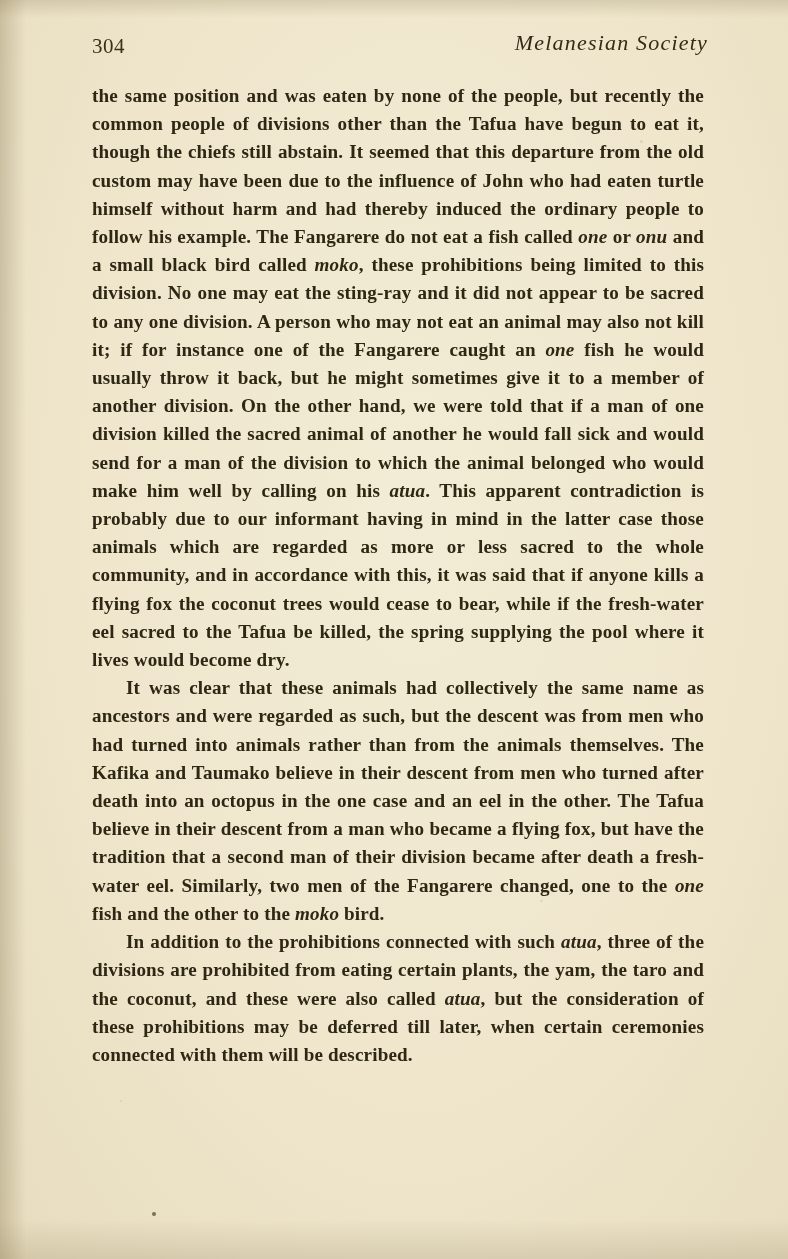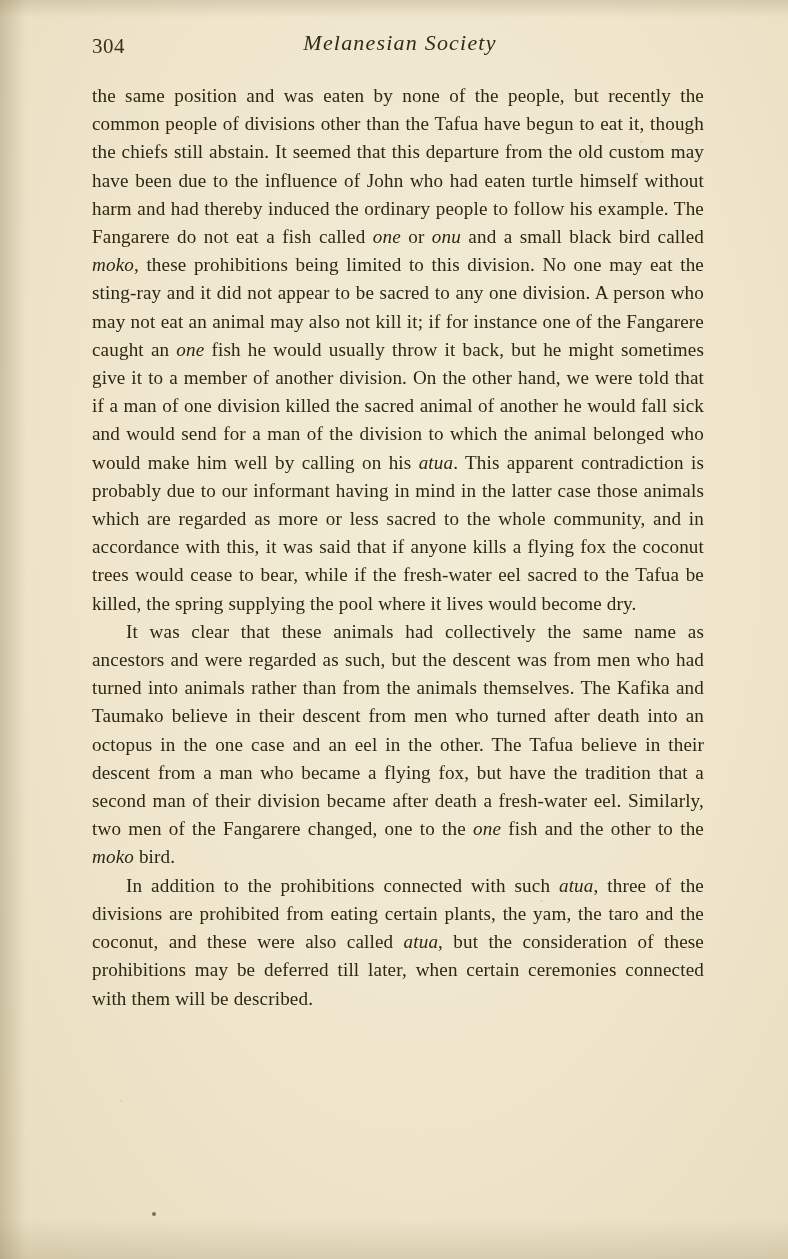--- a/index.html
+++ b/index.html
@@ -58,40 +58,41 @@
     top: 4px;
     font-size: 21px;
     letter-spacing: 0.5px;
     color: #3a3118;
   }
   .running-title {
     position: absolute;
     left: 0;
     top: 0;
     width: 616px;
-    text-align: center;
+    text-align: right;
     font-style: italic;
     font-size: 22px;
     letter-spacing: 1.2px;
     color: #332b14;
   }
   .body-text {
     position: absolute;
     top: 82px;
     left: 92px;
     width: 612px;
     font-size: 19.1px;
     line-height: 28.2px;
     text-align: justify;
     color: #2e2714;
     letter-spacing: 0.15px;
   }
   .body-text p {
     margin: 0;
     text-indent: 34px;
+    font-weight: bold;
   }
   .body-text p.first {
     text-indent: 0;
   }
   .body-text i {
     font-style: italic;
   }
   .dot-mark {
     position: absolute;
     left: 152px;

